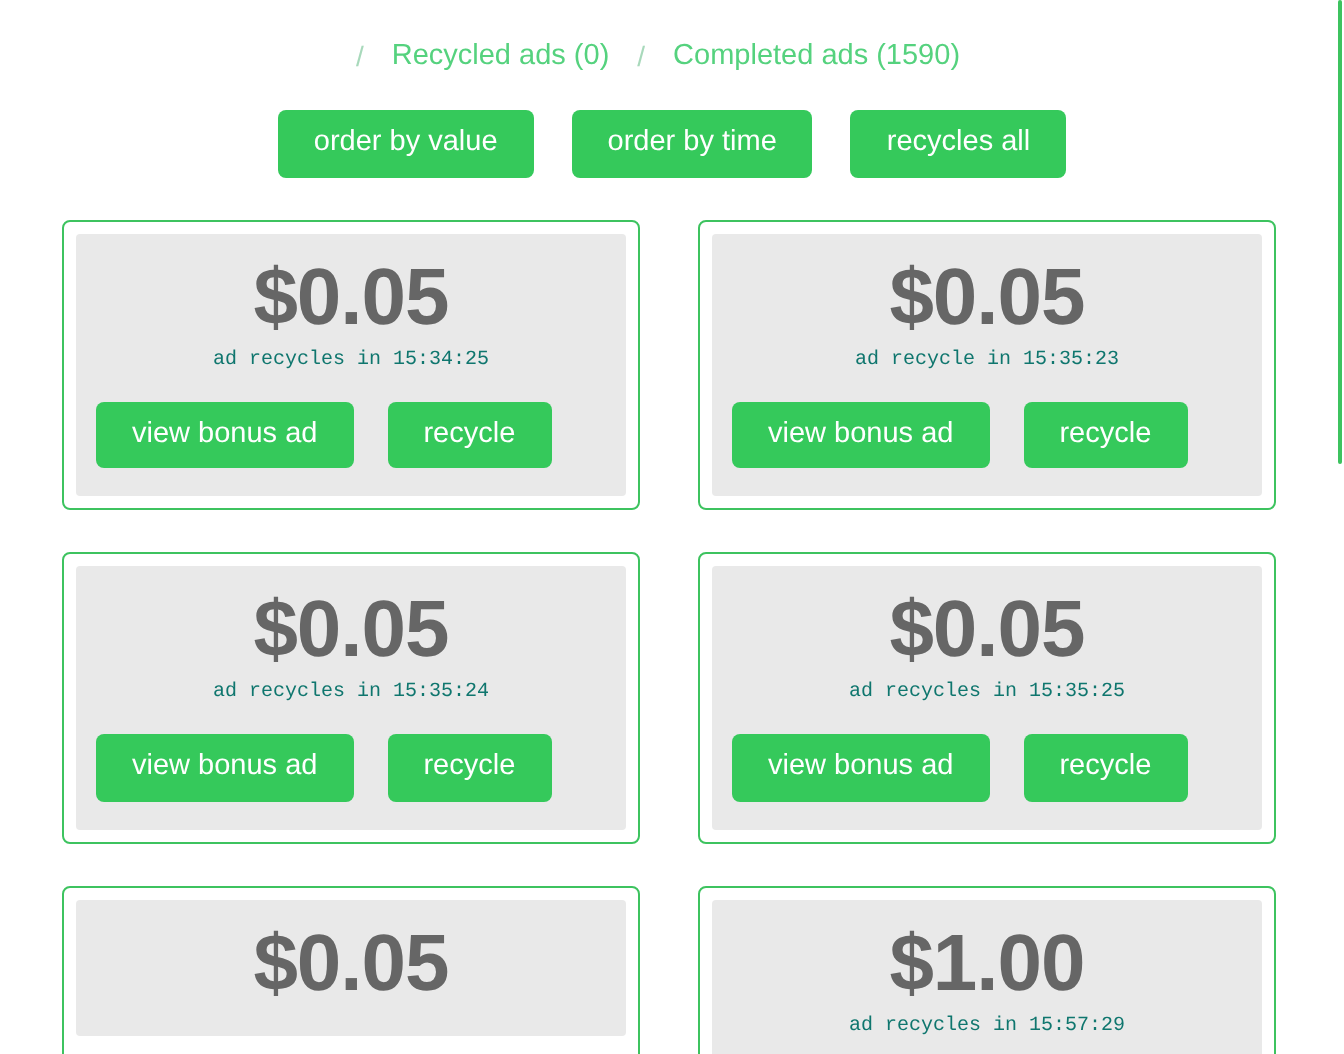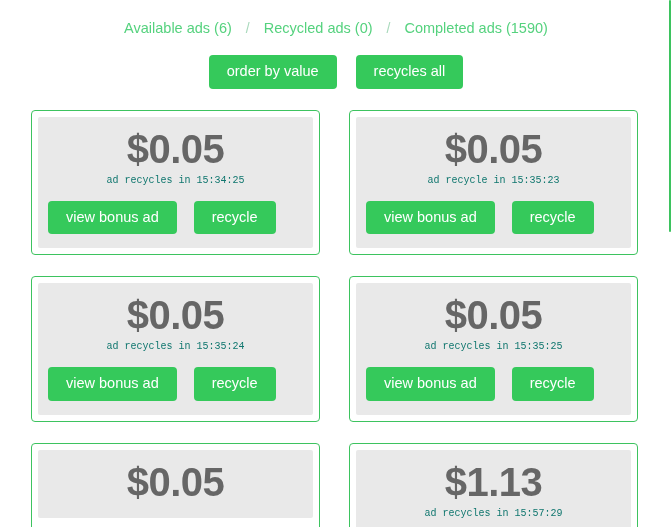--- a/index.html
+++ b/index.html
@@ -118,29 +118,29 @@
   }
   .btn-view { min-width: 128px; }
   .btn-recycle { min-width: 76px; }
 </style>
 </head>
 <body>
 
 <div class="clipped-col-edge"></div>
 
 <nav class="nav">
-  <a class="nav-link" href="#">Available ads (6)</a>
   <span class="nav-sep">/</span>
   <a class="nav-link" href="#">Recycled ads (0)</a>
   <span class="nav-sep">/</span>
   <a class="nav-link" href="#">Completed ads (1590)</a>
 </nav>
 
 <div class="toolbar">
   <button class="btn btn-toolbar">order by value</button>
+  <button class="btn btn-toolbar">order by time</button>
   <button class="btn btn-toolbar">recycles all</button>
 </div>
 
 <div class="grid">
 
   <div class="ad-card">
     <div class="ad-inner">
       <div class="ad-amount">$0.05</div>
       <div class="ad-timer">ad recycles in 15:34:25</div>
       <div class="ad-actions">
@@ -185,19 +185,19 @@
 
   <div class="ad-card">
     <div class="ad-inner">
       <div class="ad-amount">$0.05</div>
 
     </div>
   </div>
 
   <div class="ad-card">
     <div class="ad-inner">
-      <div class="ad-amount">$1.13</div>
+      <div class="ad-amount">$1.00</div>
       <div class="ad-timer">ad recycles in 15:57:29</div>
 
     </div>
   </div>
 
 </div>
 
 </body></html>

